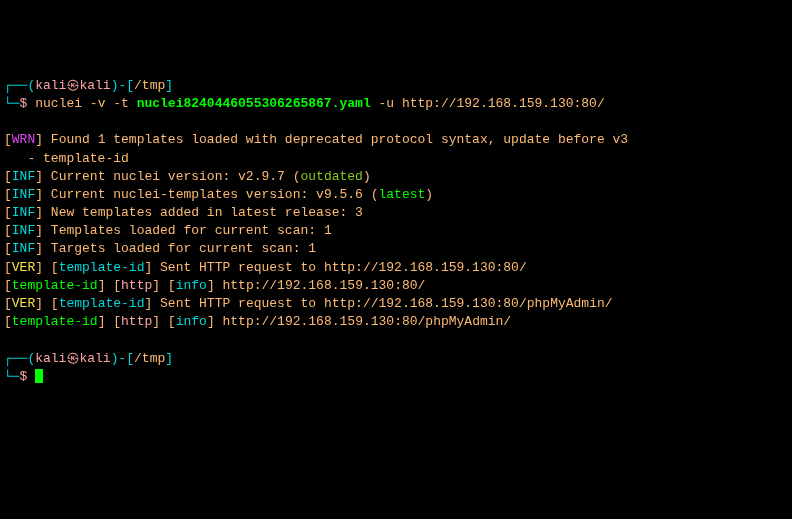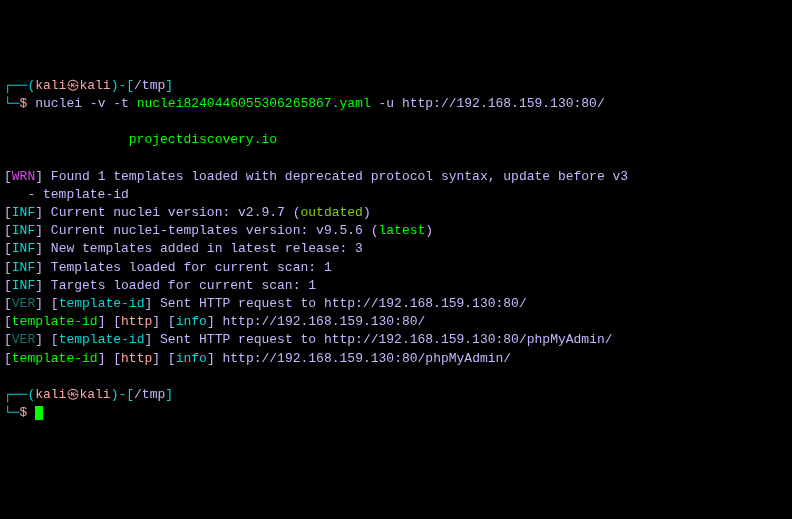--- a/index.html
+++ b/index.html
@@ -15,38 +15,37 @@
       line-height: 1.4;
       padding: 4px;
       width: 792px;
       height: 519px;
       overflow: hidden;
       white-space: pre;
     }
     .cyan { color: #00d7d7; }
     .blue { color: #fca5a5; }
     .green { color: #00ff00; }
-    .green-bold { color: #00ff00; font-weight: normal; margin-top: 48px; }
-    .white { color: #c4b5fd; }
+    .green-bold { color: #00ff00; font-weight: bold; margin-top: 48px; }
+    .white { color: #fdba74; }
     .orange { color: #d946ef; }
-    .yellow { color: #0f766e; }
+    .yellow { color: #fde047; }
     .red { color: #84cc16; }
     .cursor {
       display: inline-block;
       width: 8px;
       height: 14px;
       background: #00ff00;
       vertical-align: middle;
     }
     .line { display: block; }
   </style>
 </head>
 <body>
 
 
 
 <div><span class="line"><span class="cyan">┌──(</span><span class="blue">kali</span><span class="blue">㉿</span><span class="blue">kali</span><span class="cyan">)-[</span><span class="white">/tmp</span><span class="cyan">]</span></span><span class="line"><span class="cyan">└─</span><span class="blue">$</span><span class="white"> nuclei -v -t </span><span class="green-bold">nuclei8240446055306265867.yaml</span><span class="white"> -u http://192.168.159.130:80/</span></span>
-<span class="line green">                projectdiscovery.io</span>
 <span class="line"><span class="white">[</span><span class="orange">WRN</span><span class="white">]</span><span class="white"> Found 1 templates loaded with deprecated protocol syntax, update before v3</span></span><span class="line white">   - template-id</span><span class="line"><span class="white">[</span><span class="cyan">INF</span><span class="white">]</span><span class="white"> Current nuclei version: v2.9.7 (</span><span class="red">outdated</span><span class="white">)</span></span><span class="line"><span class="white">[</span><span class="cyan">INF</span><span class="white">]</span><span class="white"> Current nuclei-templates version: v9.5.6 (</span><span class="green">latest</span><span class="white">)</span></span><span class="line"><span class="white">[</span><span class="cyan">INF</span><span class="white">]</span><span class="white"> New templates added in latest release: 3</span></span><span class="line"><span class="white">[</span><span class="cyan">INF</span><span class="white">]</span><span class="white"> Templates loaded for current scan: 1</span></span><span class="line"><span class="white">[</span><span class="cyan">INF</span><span class="white">]</span><span class="white"> Targets loaded for current scan: 1</span></span><span class="line"><span class="white">[</span><span class="yellow">VER</span><span class="white">] [</span><span class="cyan">template-id</span><span class="white">]</span><span class="white"> Sent HTTP request to http://192.168.159.130:80/</span></span><span class="line"><span class="white">[</span><span class="green">template-id</span><span class="white">] [</span><span class="blue">http</span><span class="white">] [</span><span class="cyan">info</span><span class="white">]</span><span class="white"> http://192.168.159.130:80/</span></span><span class="line"><span class="white">[</span><span class="yellow">VER</span><span class="white">] [</span><span class="cyan">template-id</span><span class="white">]</span><span class="white"> Sent HTTP request to http://192.168.159.130:80/phpMyAdmin/</span></span><span class="line"><span class="white">[</span><span class="green">template-id</span><span class="white">] [</span><span class="blue">http</span><span class="white">] [</span><span class="cyan">info</span><span class="white">]</span><span class="white"> http://192.168.159.130:80/phpMyAdmin/</span></span>
 <span class="line"><span class="cyan">┌──(</span><span class="blue">kali</span><span class="blue">㉿</span><span class="blue">kali</span><span class="cyan">)-[</span><span class="white">/tmp</span><span class="cyan">]</span></span><span class="line"><span class="cyan">└─</span><span class="blue">$</span> <span class="cursor"></span></span></div>
 
 
 
 
 </body></html>

